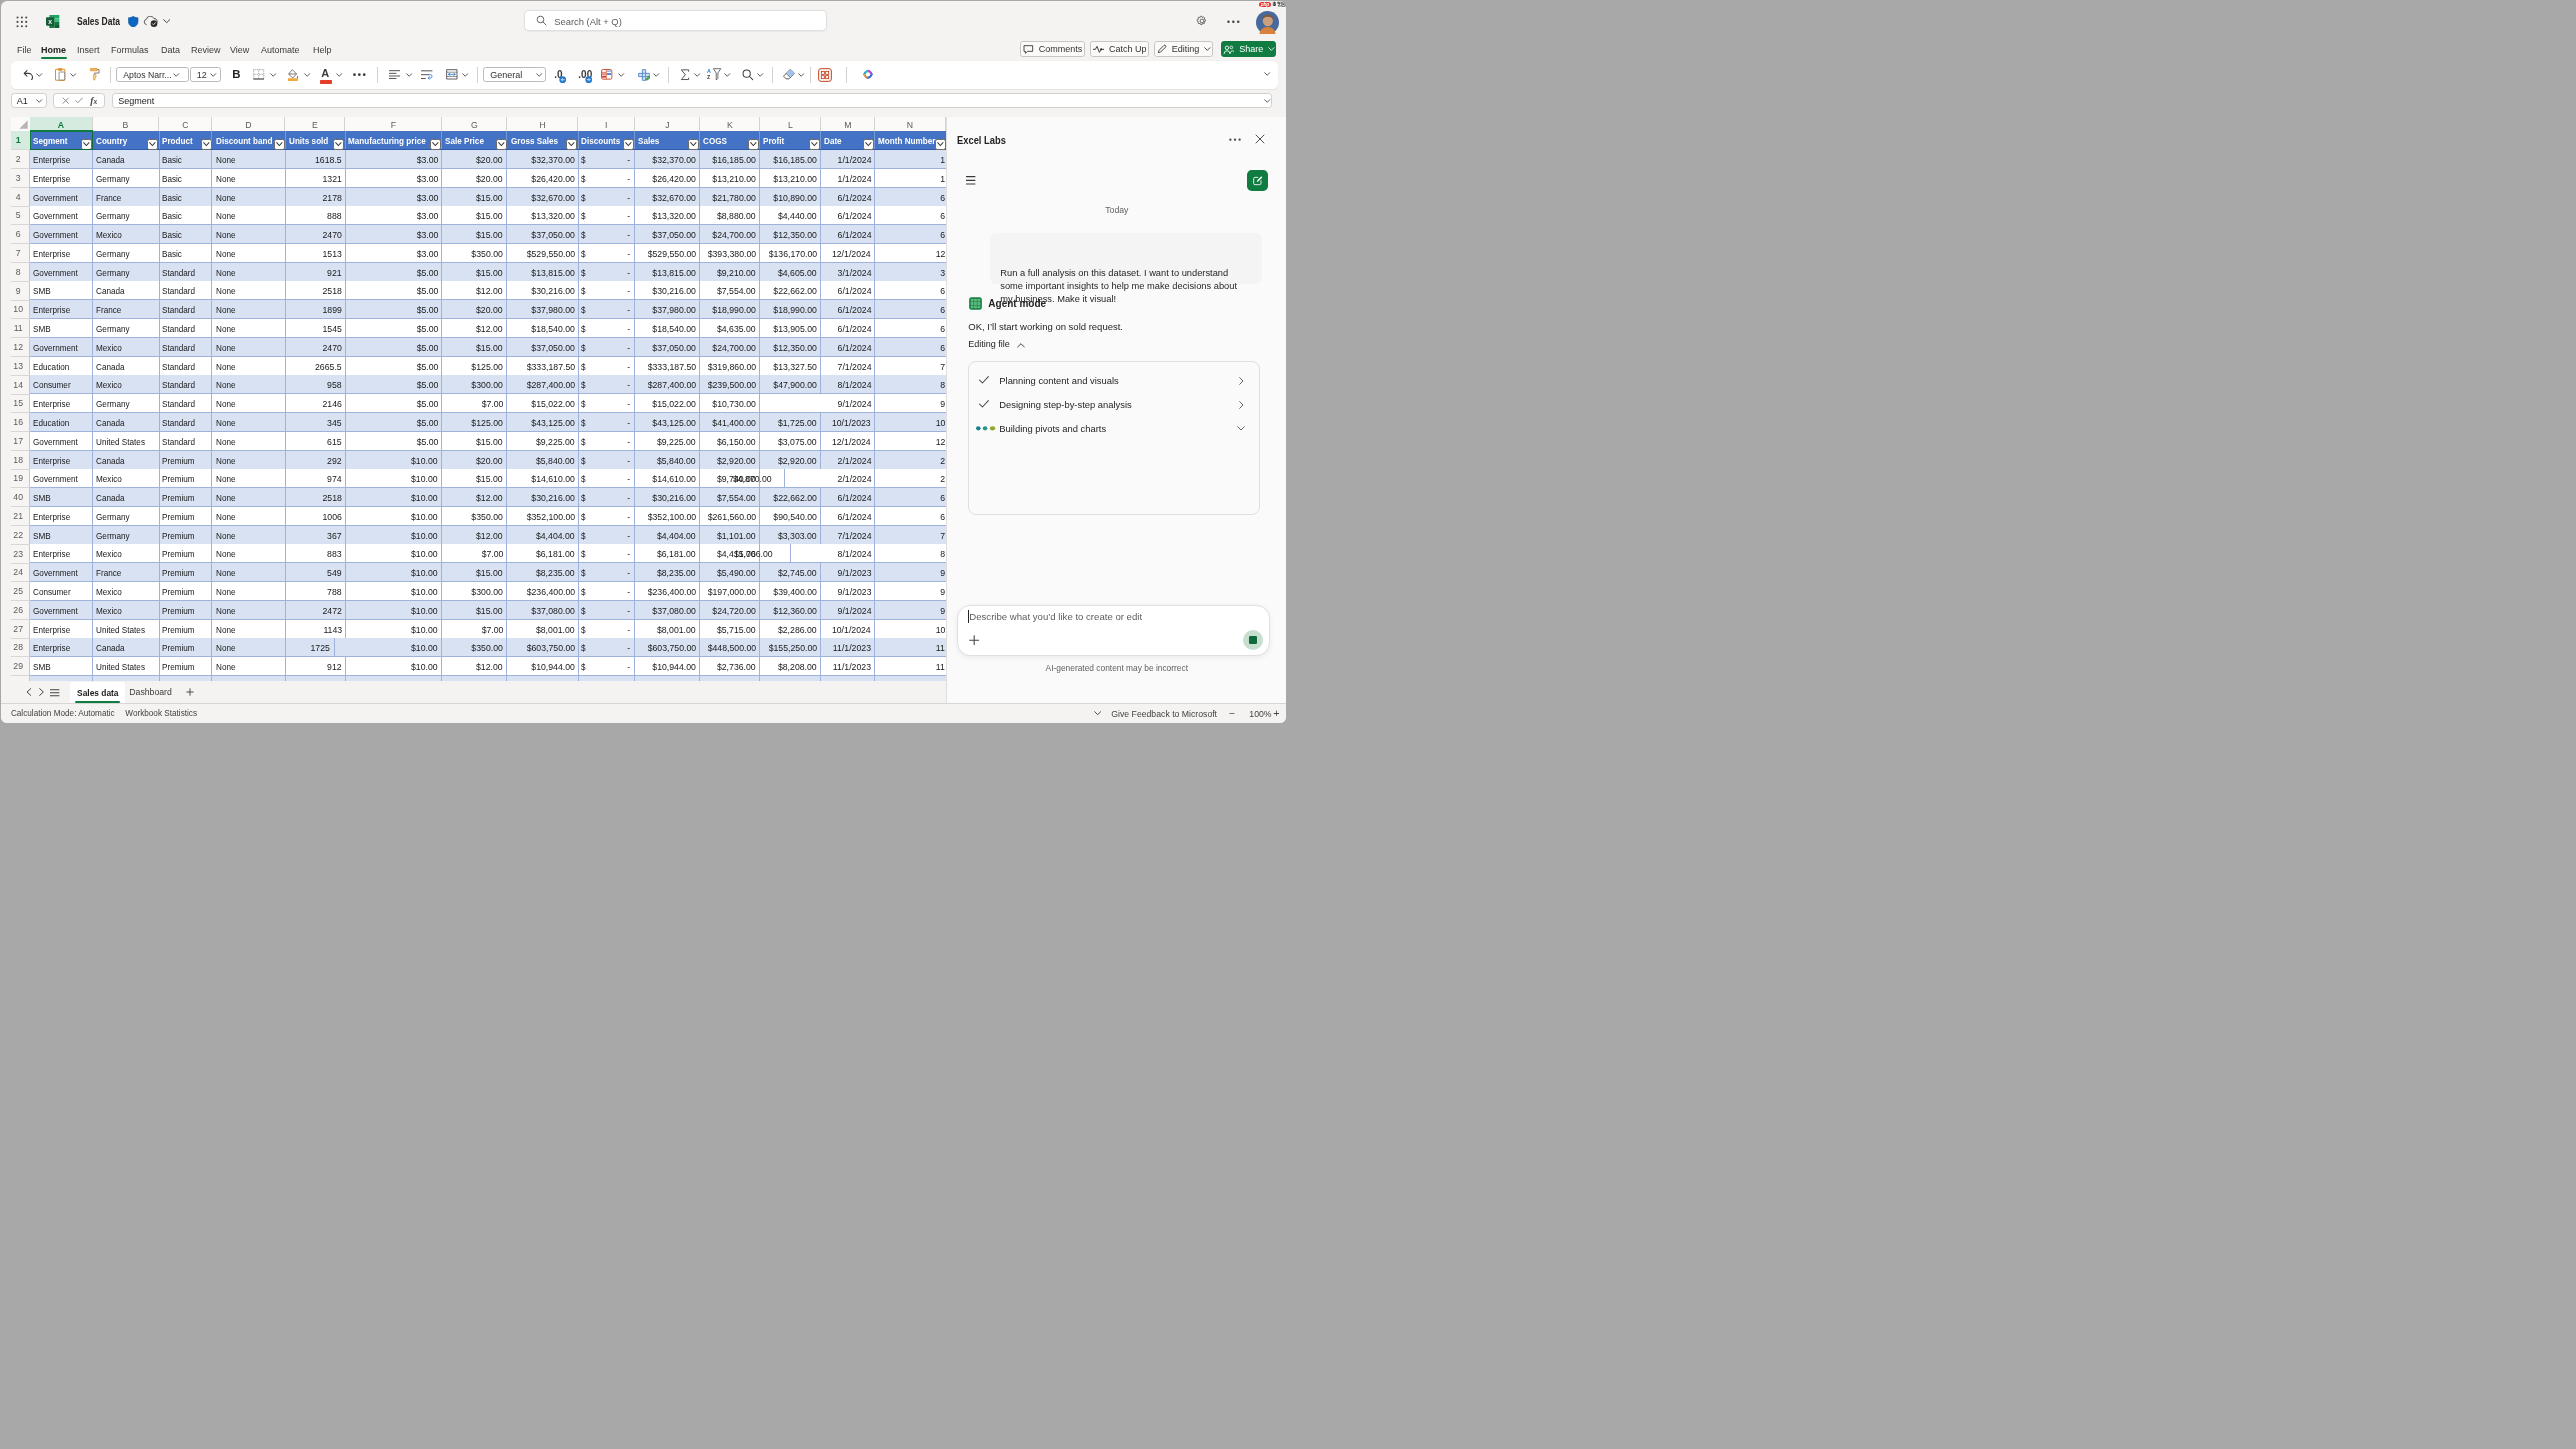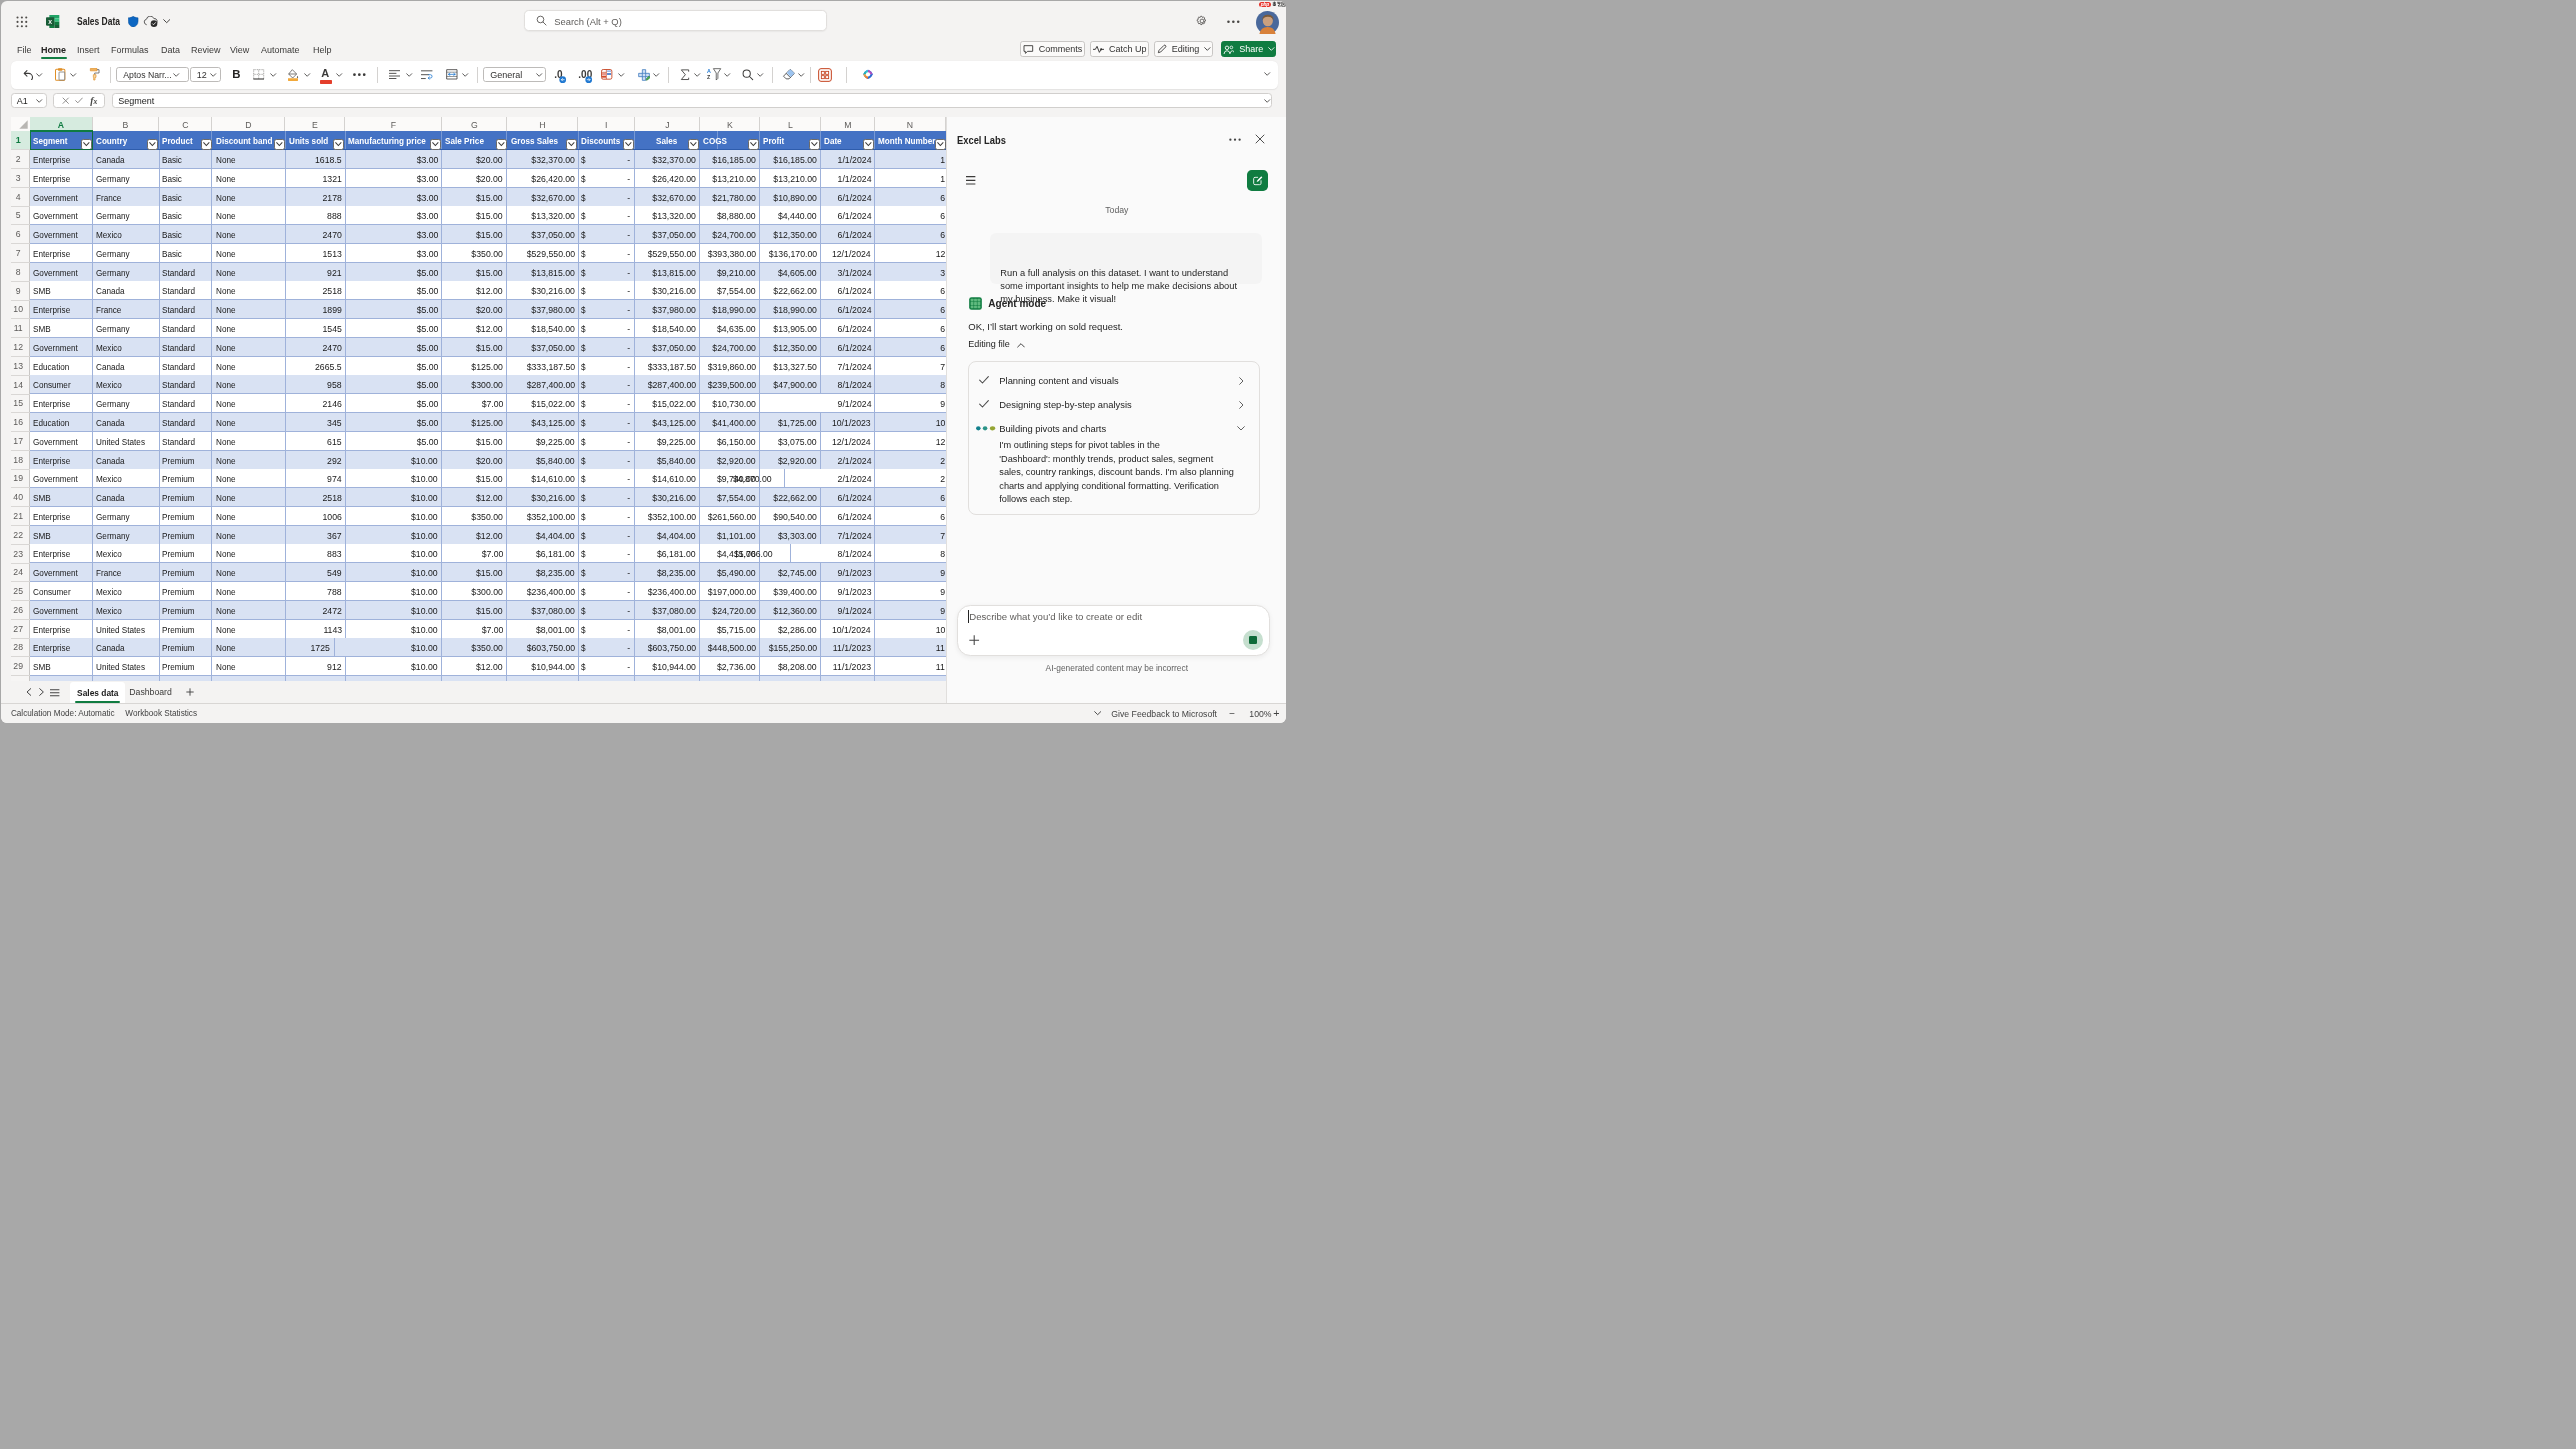--- a/index.html
+++ b/index.html
@@ -388,21 +388,21 @@
       </div>
 <div class="hcell" style="left:412px;width:65px;padding-left:3.4px;">
         <span class="hl">Sale Price</span>
       </div>
 <div class="hcell" style="left:478px;width:71px;padding-left:3.4px;">
         <span class="hl">Gross Sales</span>
       </div>
 <div class="hcell" style="left:548px;width:57px;padding-left:3.4px;">
         <span class="hl">Discounts</span>
       </div>
-<div class="hcell" style="left:623px;width:65px;padding-left:3.4px;align-items:center;">
+<div class="hcell" style="left:605px;width:65px;padding-left:3.4px;align-items:center;">
         <span class="hl">Sales</span>
       </div>
 <div class="hcell" style="left:670px;width:60px;padding-left:3.4px;">
         <span class="hl">COGS</span>
       </div>
 <div class="hcell" style="left:730px;width:61px;padding-left:3.4px;">
         <span class="hl">Profit</span>
       </div>
 <div class="hcell" style="left:791px;width:54px;padding-left:3.4px;">
         <span class="hl">Date</span>
@@ -1821,21 +1821,20 @@
     </svg>
 <svg class="ab" style="position:absolute;left:975px;top:425px;" width="19.5" height="4.7" viewBox="0 0 29 7">
       <ellipse cx="3.4" cy="3.5" rx="3.4" ry="3.2" fill="#12808c"></ellipse>
       <ellipse cx="13.5" cy="3.5" rx="3.4" ry="3.2" fill="#2b9488"></ellipse>
       <ellipse cx="24.7" cy="3.5" rx="4" ry="3.2" fill="#94a433"></ellipse>
     </svg>
 <div class="ab ptxt" style="position:absolute;left:998px;top:422px;">Building pivots and charts</div>
 <svg class="ab" style="position:absolute;left:1236px;top:425px;" width="8" height="4.7" viewBox="0 0 12 7">
       <path d="M1 1 l5 5 5-5" stroke="#616161" stroke-width="1.5" fill="none" stroke-linecap="round"></path>
     </svg>
-<div class="ab" style="position:absolute;left:998px;top:438px;font-size:9.2px;line-height:13.4px;color:#242424;">I'm outlining steps for pivot tables in the<br>'Dashboard': monthly trends, product sales, segment<br>sales, country rankings, discount bands. I'm also planning<br>charts and applying conditional formatting. Verification<br>follows each step.</div>
 <div class="ab" style="position:absolute;left:956px;top:604px;width:313px;height:51px;background:#fff;border:0.7px solid #e1dfdd;border-radius:13.4px;box-shadow:0 1.3px 5.4px rgba(0,0,0,.06);"></div>
 <div class="ab" style="position:absolute;left:967px;top:609px;width:0.7px;height:12.7px;background:#242424;"></div>
 <div class="ab" style="position:absolute;left:968px;top:610px;font-size:9.6px;color:#5f5d5b">Describe what you’d like to create or edit</div>
 <svg class="ab" style="position:absolute;left:968px;top:634px;" width="10.4" height="10.4" viewBox="0 0 16 16">
       <path d="M8 0.5 V15.5 M0.5 8 H15.5" stroke="#424242" stroke-width="1.6"></path>
     </svg>
 <div class="ab" style="position:absolute;left:1242px;top:629px;width:20px;height:20px;background:#c6dfcf;border-radius:50%;display:flex;align-items:center;justify-content:center;">
       <div style="width:7.7px;height:7.7px;background:#0e6a38;border-radius:1.3px;"></div>
     </div>
 <div class="ab" style="position:absolute;left:945px;top:662px;width:341px;height:10.7px;text-align:center;font-size:8.4px;color:#616161;">AI-generated content may be incorrect</div>

